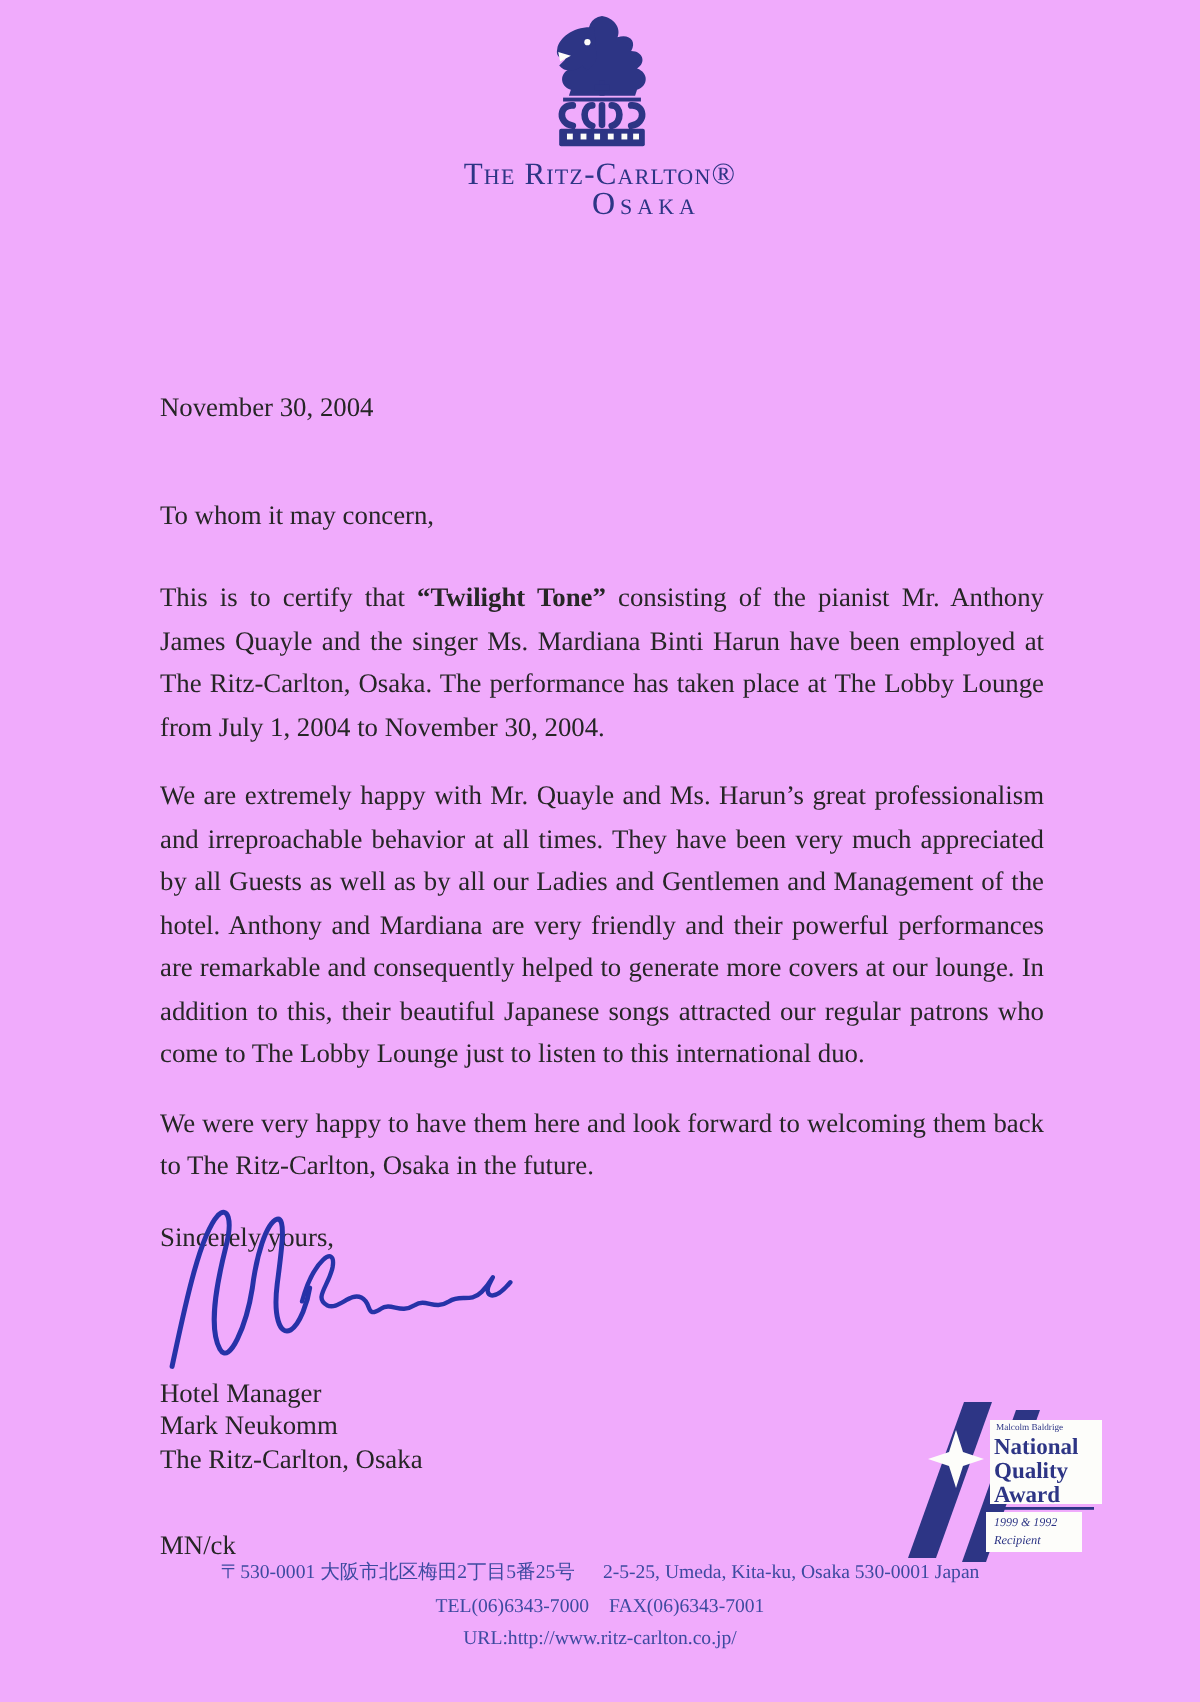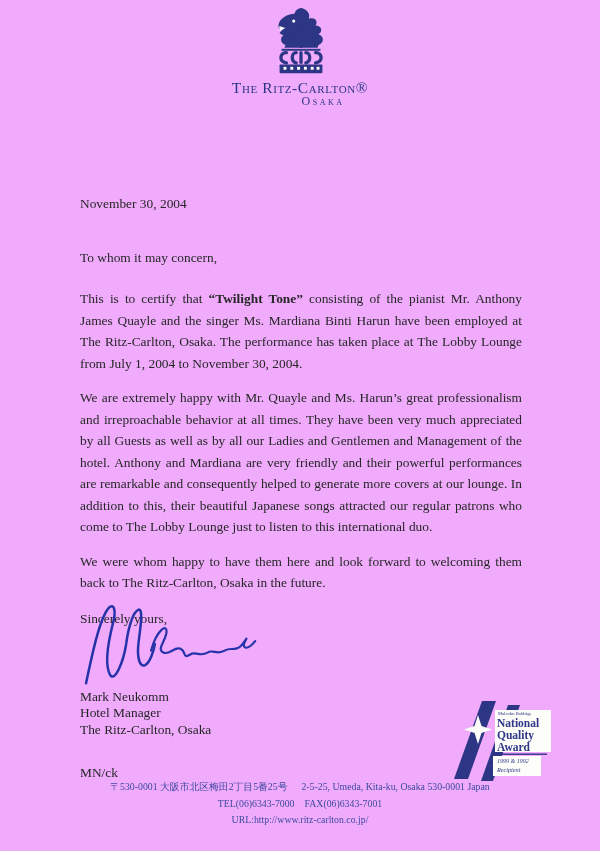--- a/index.html
+++ b/index.html
@@ -18,21 +18,21 @@
     position:absolute;top:79px;left:0;right:0;
     text-align:center;
     font-variant:small-caps;
     font-size:15.5px;letter-spacing:0.6px;
     color:#2d3585;font-weight:500;
   }
   .brand-city{
     position:absolute;top:94px;left:0;right:0;
     text-align:center;
     font-variant:small-caps;
-    font-size:12px;letter-spacing:2.5px;
+    font-size:16px;letter-spacing:2.5px;
     color:#2d3585;
     margin-left:46px;
   }
   
   .letter{
     position:absolute;left:80px;top:196px;width:442px;
     font-size:13.4px;line-height:16px;
   }
   .date{margin:0 0 38px 0;}
   .salutation{margin:0 0 22px 0;}
@@ -111,36 +111,36 @@
   <div class="letter">
 
     <p class="date">November 30, 2004</p>
 
     <p class="salutation">To whom it may concern,</p>
 
     <p class="para"><span>This is to certify that </span><b>“Twilight Tone”</b><span> consisting of the pianist Mr. Anthony James Quayle and the singer Ms. Mardiana Binti Harun have been employed at The Ritz-Carlton, Osaka. The performance has taken place at The Lobby Lounge from July 1, 2004 to November 30, 2004.</span></p>
 
     <p class="para">We are extremely happy with Mr. Quayle and Ms. Harun’s great professionalism and irreproachable behavior at all times. They have been very much appreciated by all Guests as well as by all our Ladies and Gentlemen and Management of the hotel. Anthony and Mardiana are very friendly and their powerful performances are remarkable and consequently helped to generate more covers at our lounge. In addition to this, their beautiful Japanese songs attracted our regular patrons who come to The Lobby Lounge just to listen to this international duo.</p>
 
-    <p class="para para3">We were whom happy to have them here and look forward to welcoming them back to The Ritz-Carlton, Osaka in the future.</p>
+    <p class="para para3">We were very happy to have them here and look forward to welcoming them back to The Ritz-Carlton, Osaka in the future.</p>
 
     <div class="closing-wrap">
       <span>Sincerely yours,</span>
       
       <svg class="signature-svg" viewBox="0 0 190 90" aria-hidden="true">
         <g fill="none" stroke="#2632a8" stroke-linecap="round" stroke-linejoin="round">
           <path stroke-width="2.6" d="M4,86 C10,58 18,18 28,7 C33,2 36,9 32,24 C27,44 23,66 29,77 C34,86 43,64 46,45 C48,29 53,11 59,9 C64,8 61,27 59,43 C57,59 60,70 66,67 C71,64 75,52 76,45"></path>
           <path stroke-width="2.3" d="M72,52 C78,30 90,22 88,34 C86,44 78,50 85,54 C91,57 97,47 103,50 C109,53 105,61 113,56 C119,52 123,59 131,54 C137,50 141,57 149,52 C155,48 160,53 166,47 C171,42 174,35 170,43 C167,49 172,53 181,42"></path>
         </g>
       </svg>
     </div>
 
     <div class="signer">
+      <div>Hotel Manager</div>
       <div>Mark Neukomm</div>
-      <div>Hotel Manager</div>
       <div>The Ritz-Carlton, Osaka</div>
     </div>
 
     <p class="reference">MN/ck</p>
   </div>
 
   <svg class="award" viewBox="0 0 102 82" aria-hidden="true">
 
     <polygon points="33,1 47,1 19,79 5,79" fill="#2d3585"></polygon>
     <polygon points="59,5 71,5 44,81 32,81" fill="#2d3585"></polygon>

